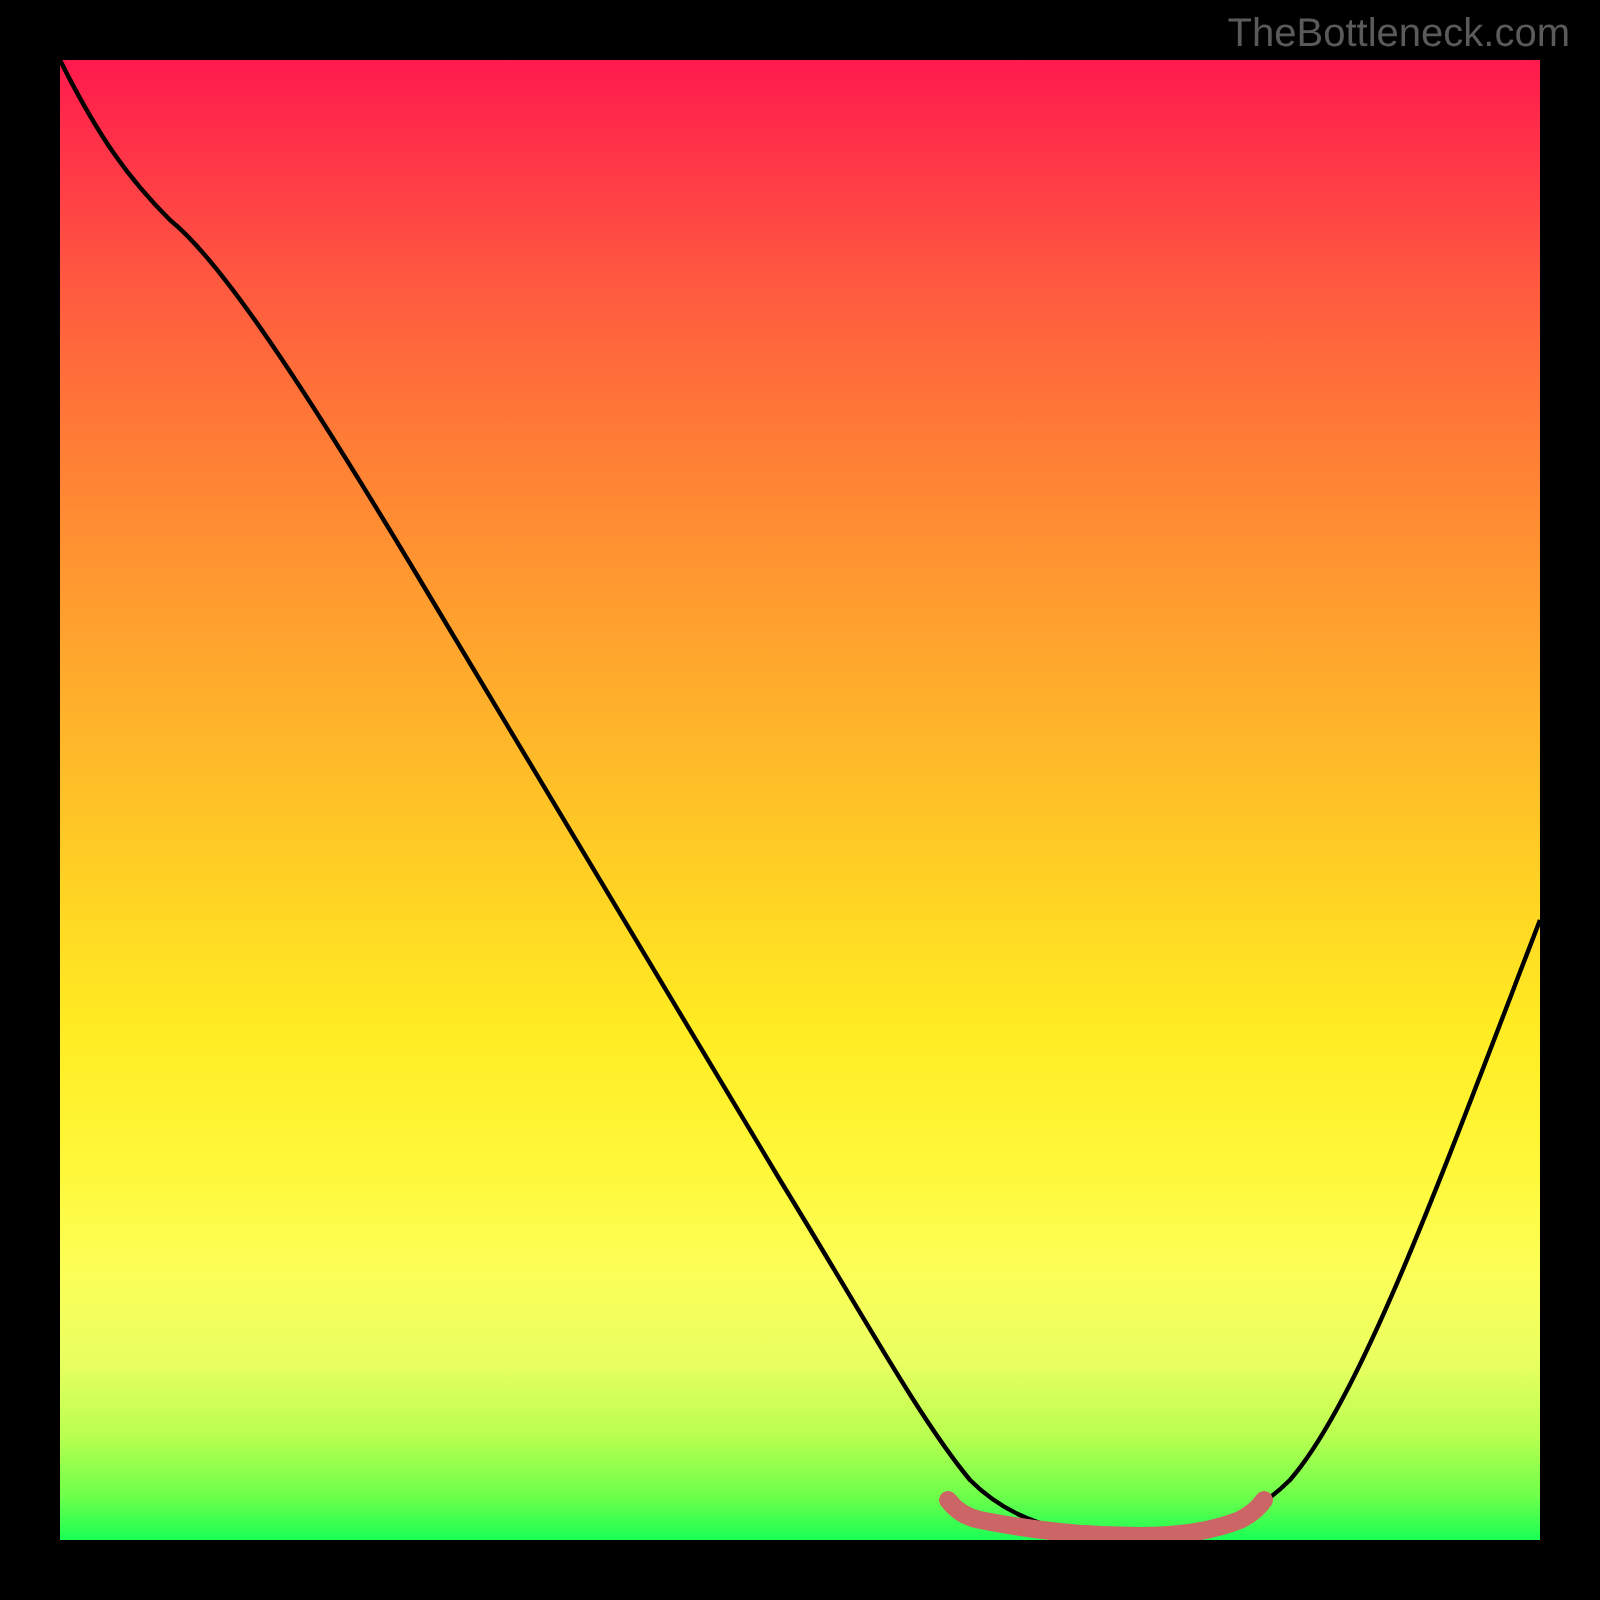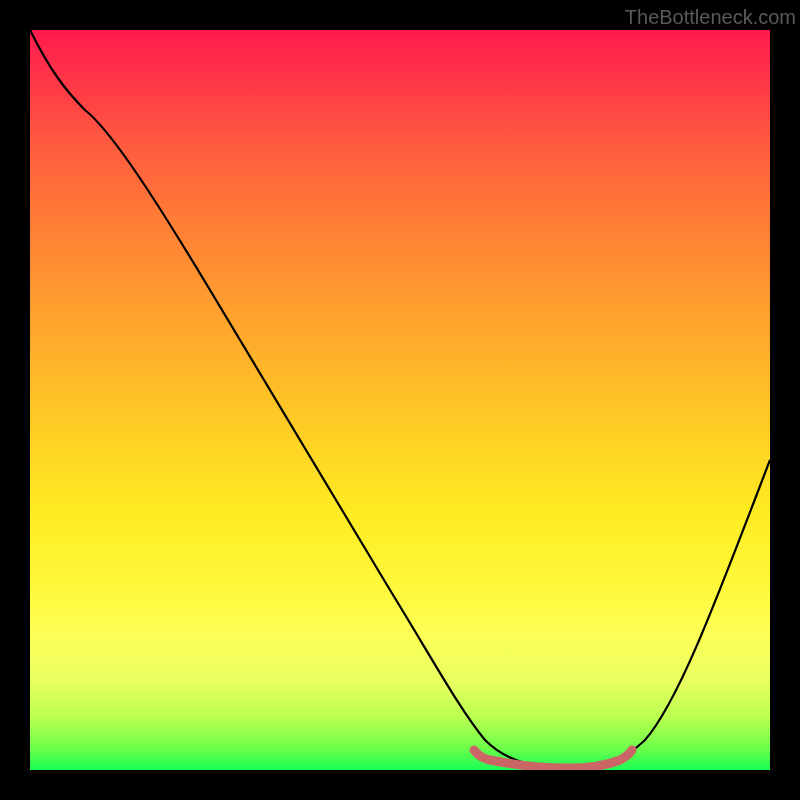--- a/index.html
+++ b/index.html
@@ -7,21 +7,21 @@
     padding: 0;
     width: 800px;
     height: 800px;
     background: #000;
     position: relative;
     font-family: Arial, sans-serif;
   }
   .watermark {
     position: absolute;
     top: 6px;
-    right: 4px;
+    right: 15px;
     color: #5a5a5a;
     font-size: 20px;
     font-weight: 500;
     z-index: 10;
   }
   .plot-area {
     position: absolute;
     left: 30px;
     top: 30px;
     width: 740px;

